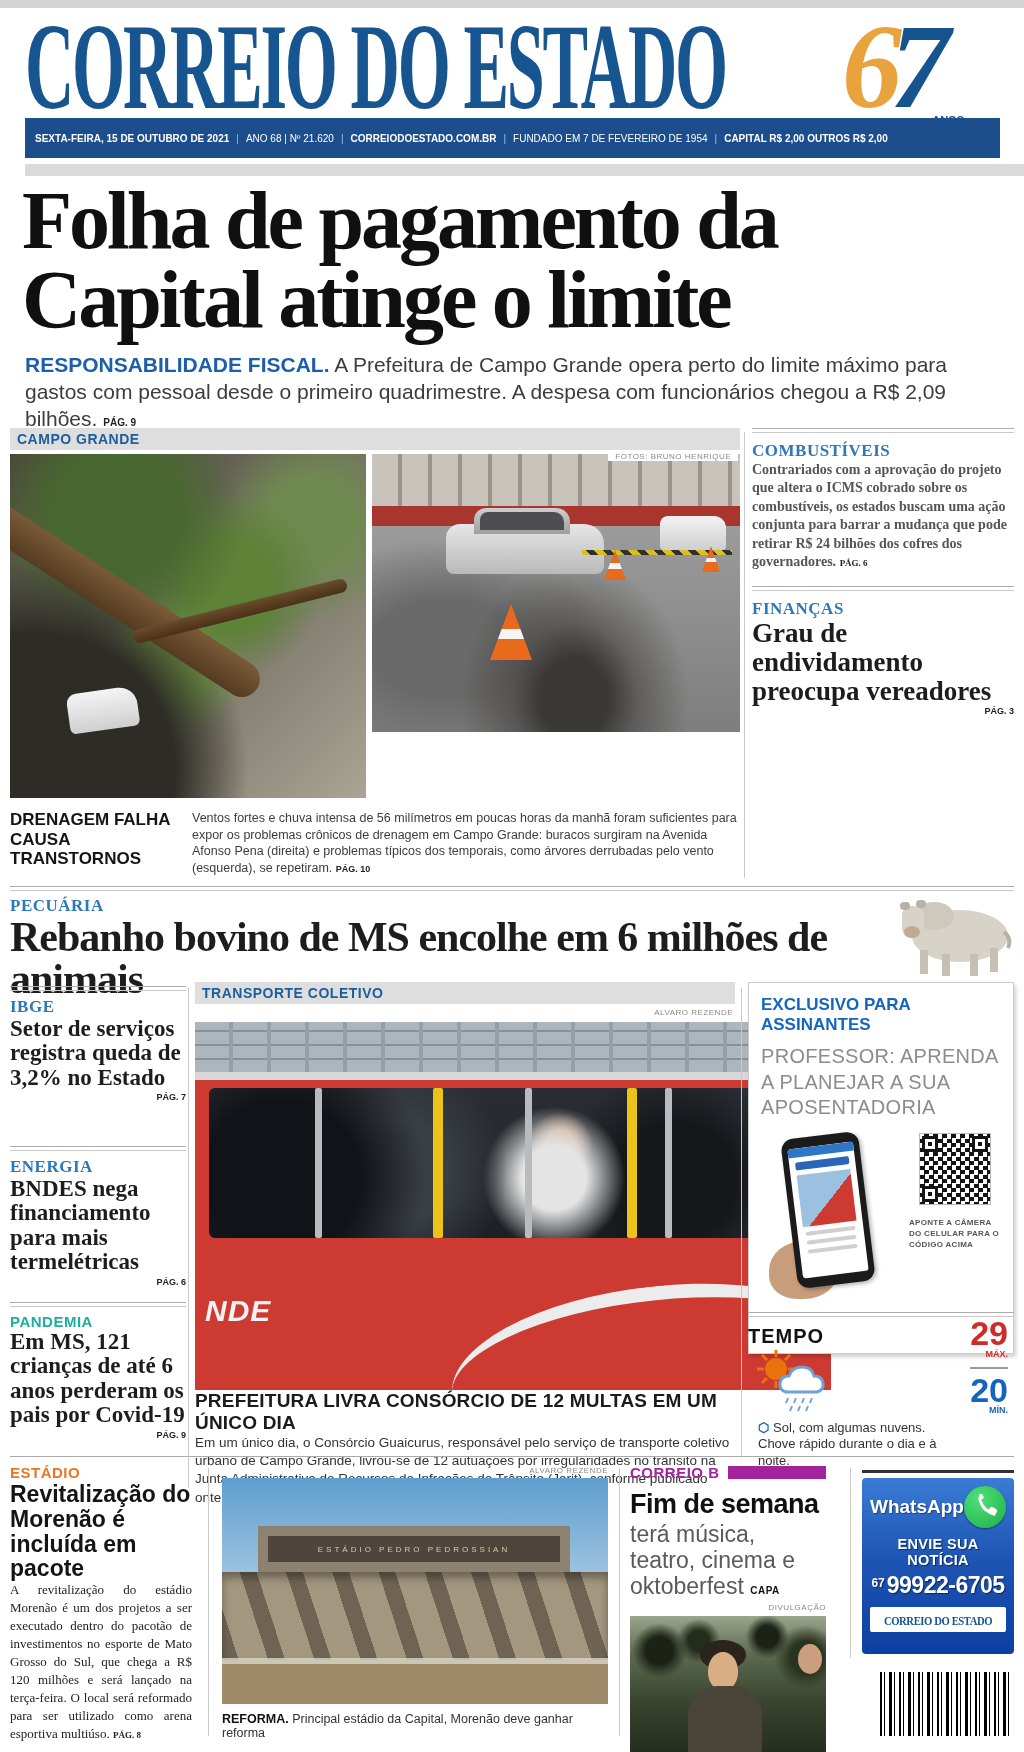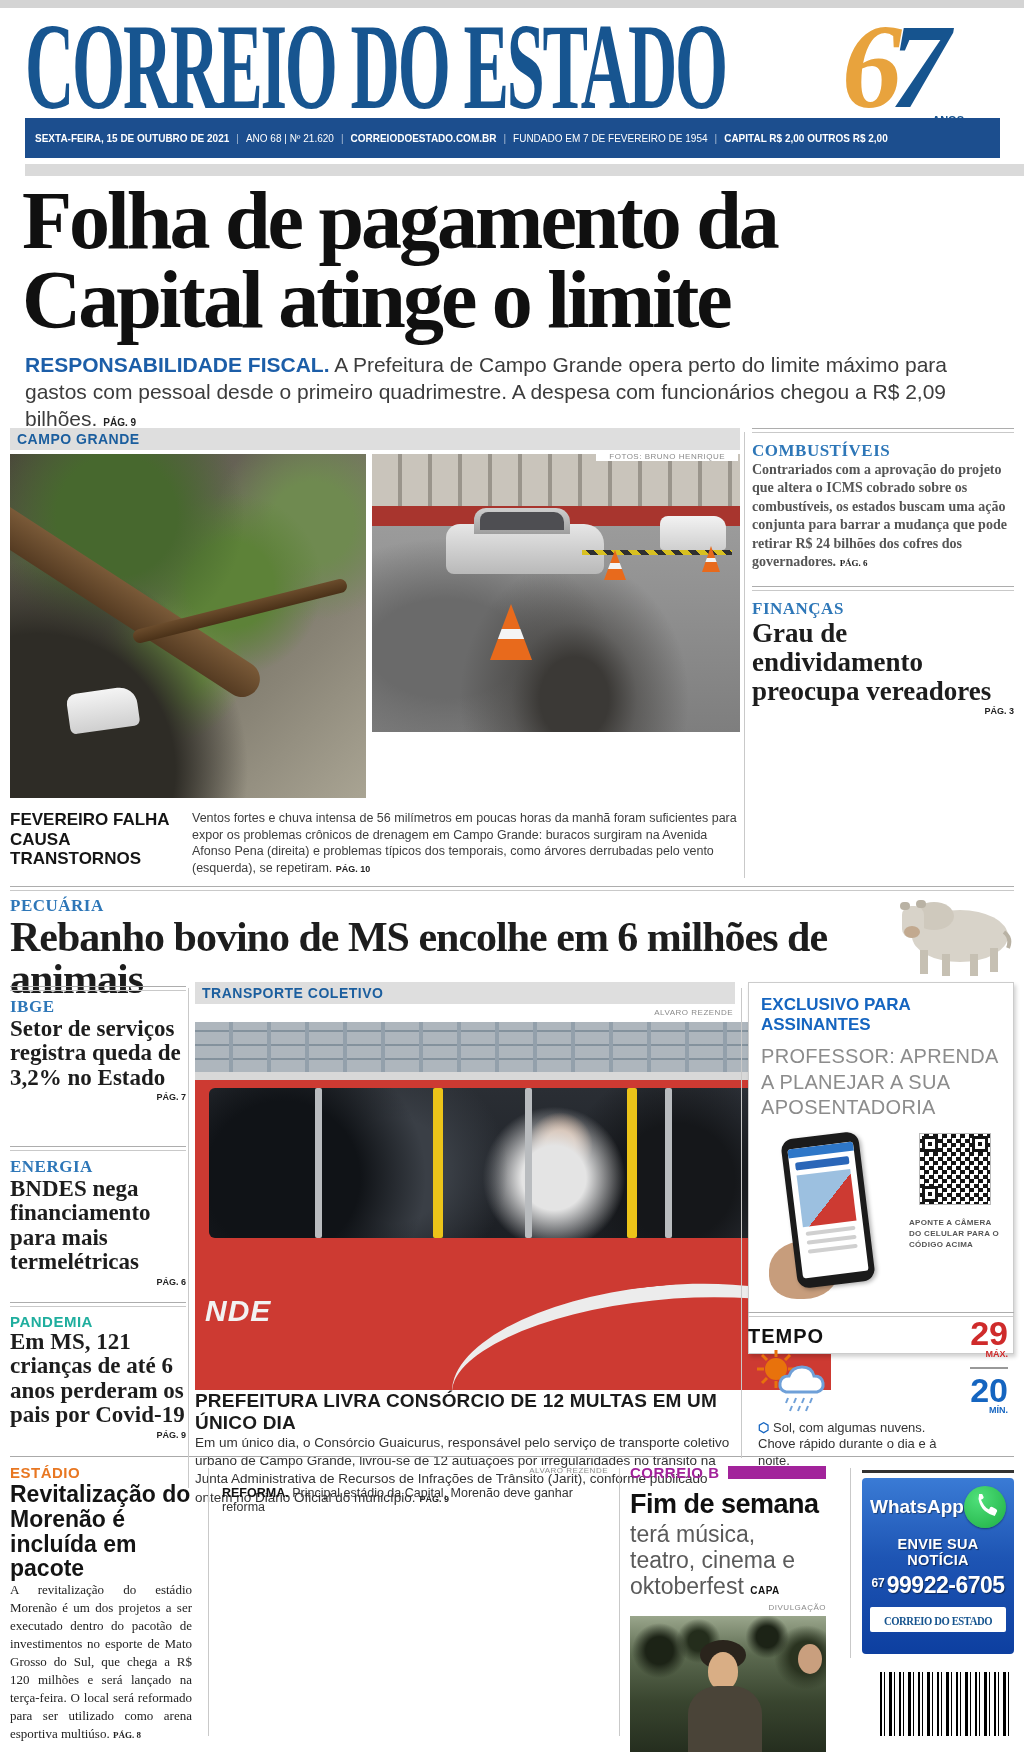--- a/index.html
+++ b/index.html
@@ -267,38 +267,38 @@
     <span class="kick">RESPONSABILIDADE FISCAL.</span>
     <span>A Prefeitura de Campo Grande opera perto do limite máximo para gastos com pessoal desde o primeiro quadrimestre. A despesa com funcionários chegou a R$ 2,09 bilhões.</span>
     <span class="pag">PÁG. 9</span>
   </p>
 
   <section class="abs cg">
     <div class="graybar">
       <span>CAMPO GRANDE</span>
     </div>
     <div class="photos">
-      <span class="credit" style="position:absolute;right:2px;top:-2px;background:#fff;padding:0 13px;z-index:2">FOTOS: BRUNO HENRIQUE</span>
+      <span class="credit" style="position:absolute;right:2px;top:-2px;background:#fff;padding:0 7px;z-index:2">FOTOS: BRUNO HENRIQUE</span>
       <div class="photo ph-tree">
         <div class="trunk"></div>
         <div class="branch"></div>
         <div class="carglint"></div>
       </div>
       <div class="photo ph-street">
         <div class="win"></div>
         <div class="sedan"></div>
         <div class="whitecar"></div>
         <div class="tape" style="left:210px;top:96px;width:150px"></div>
         <div class="cone" style="left:118px;top:150px;width:42px;height:56px"></div>
         <div class="cone" style="left:232px;top:96px;width:22px;height:30px"></div>
         <div class="cone" style="left:330px;top:92px;width:18px;height:26px"></div>
       </div>
     </div>
     <div class="cg-caption">
-      <div class="title">FEVEREIRO FALHA CAUSA TRANSTORNOS</div>
+      <div class="title">DRENAGEM FALHA CAUSA TRANSTORNOS</div>
       <div class="txt">
         <span>Ventos fortes e chuva intensa de 56 milímetros em poucas horas da manhã foram suficientes para expor os problemas crônicos de drenagem em Campo Grande: buracos surgiram na Avenida Afonso Pena (direita) e problemas típicos dos temporais, como árvores derrubadas pelo vento (esquerda), se repetiram.</span>
         <span class="pag">PÁG. 10</span>
       </div>
     </div>
   </section>
 
   <aside class="abs rc">
     <div class="blk">
       <div class="drule"></div>
@@ -457,20 +457,27 @@
     <span class="k-orange">ESTÁDIO</span>
     <h2 class="est-h" style="margin:0">Revitalização do Morenão é incluída em pacote</h2>
     <p class="est-body" style="margin:0">
       <span>A revitalização do estádio Morenão é um dos projetos a ser executado dentro do pacotão de investimentos no esporte de Mato Grosso do Sul, que chega a R$ 120 milhões e será lançado na terça-feira. O local será reformado para ser utilizado como arena esportiva multiúso.</span>
       <span class="pag">PÁG. 8</span>
     </p>
   </section>
 
   <figure class="abs std" style="margin:0">
     <span class="credit std-credit">ALVARO REZENDE</span>
+    <div class="photo">
+      <div class="slab">
+        <div class="sign">ESTÁDIO PEDRO PEDROSSIAN</div>
+      </div>
+      <div class="pillars"></div>
+      <div class="fence"></div>
+    </div>
     <figcaption class="std-cap">
       <span class="b">REFORMA.</span>
       <span>Principal estádio da Capital, Morenão deve ganhar reforma</span>
     </figcaption>
   </figure>
 
   <section class="abs cb">
     <div class="cb-kickrow">
       <span class="cb-kick">CORREIO B</span>
       <span class="cb-bar"></span>

